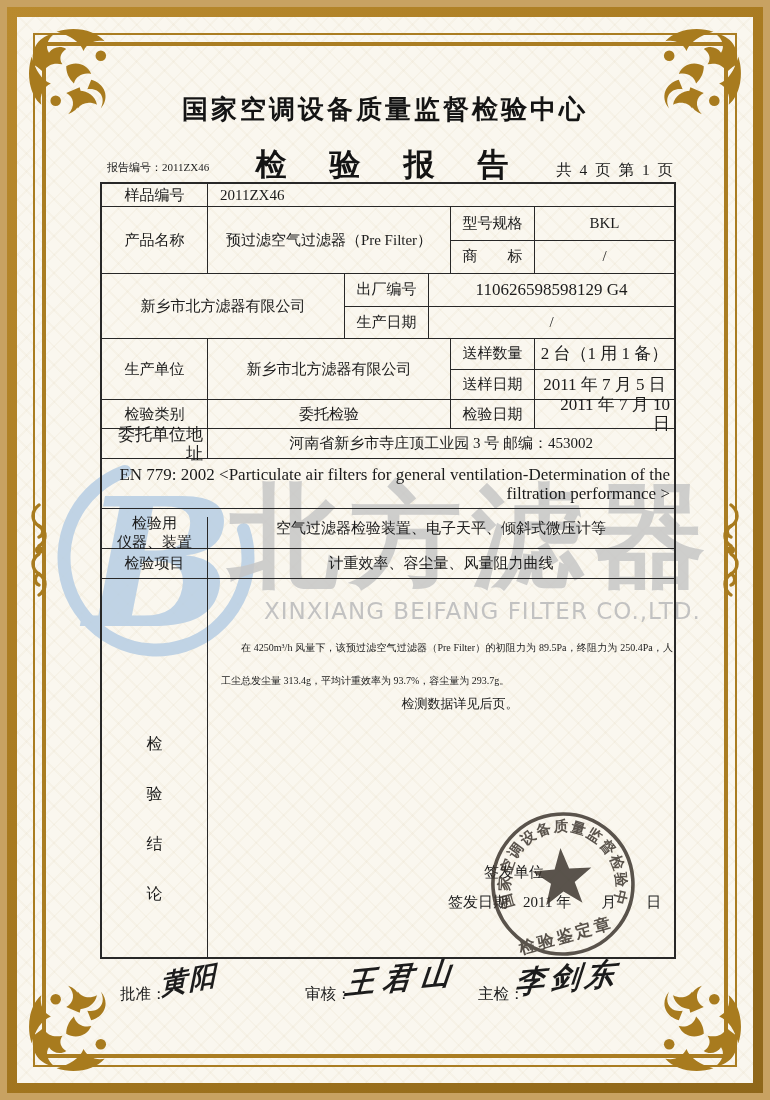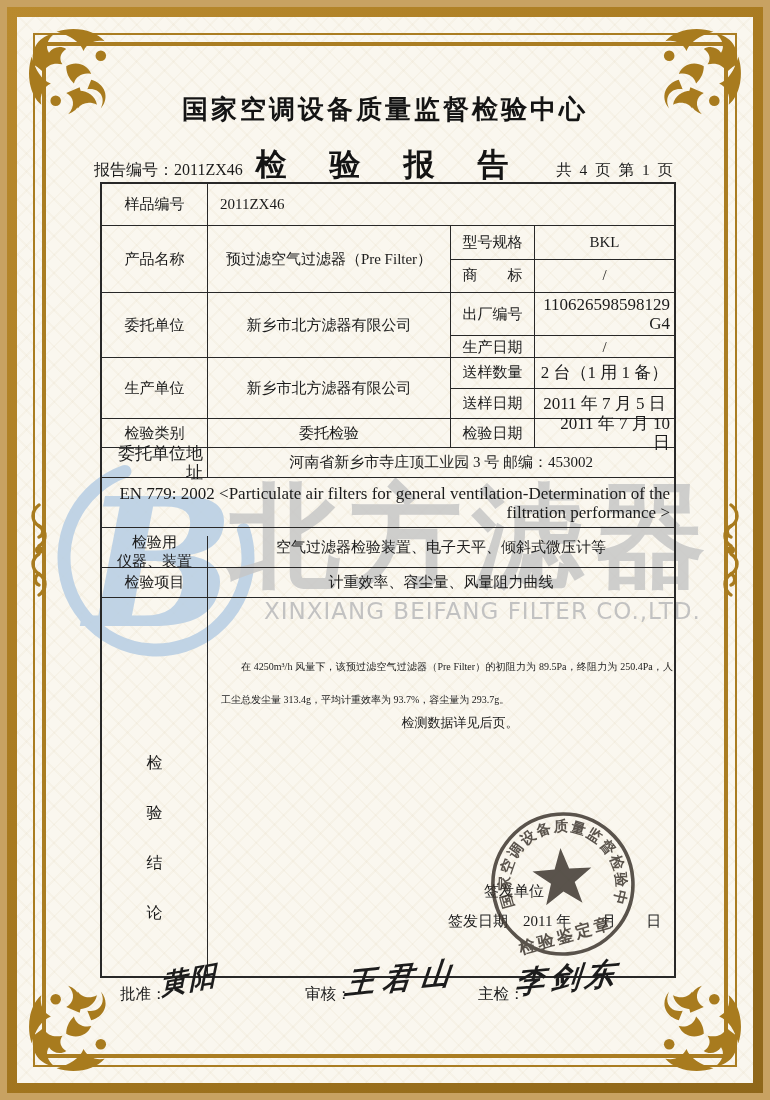--- a/index.html
+++ b/index.html
@@ -39,40 +39,40 @@
     font-family:"DejaVu Sans","Liberation Sans",sans-serif;
     font-size:23px; letter-spacing:1px; color:#c0c0c0; opacity:.95; white-space:nowrap; }
 
   
   .org-name { position:absolute; left:0; right:0; top:92px; z-index:2; text-align:center;
     font-family:"DejaVu Sans","Liberation Sans",sans-serif;
     font-size:26px; font-weight:700; letter-spacing:3px; color:#141414; }
   .report-title { position:absolute; left:0; right:0; top:144px; z-index:2; text-align:center;
     font-family:"DejaVu Sans","Liberation Sans",sans-serif;
     font-size:31px; font-weight:700; letter-spacing:6px; color:#141414; }
-  .report-no { position:absolute; left:94px; top:160px; z-index:2; font-size:16px; }
+  .report-no { position:absolute; left:107px; top:160px; z-index:2; font-size:11px; }
   .page-info { position:absolute; right:95px; top:160px; z-index:2; font-size:15.5px; letter-spacing:2px; }
 
   
   .tbl { position:absolute; left:100px; top:182px; width:576px; z-index:2;
     border:2px solid #282828; font-size:15px; }
   .row { display:flex; border-bottom:1.5px solid #282828; }
   .row:last-child { border-bottom:none; }
   .c { display:flex; align-items:center; justify-content:center; text-align:center;
     border-right:1.5px solid #282828; padding:2px 4px; }
   .c:last-child { border-right:none; }
   .c.lab { width:106px; flex:none; }
   .c.mid { width:243px; flex:none; }
   .c.grow { flex:1; }
   .rsplit { flex:1; display:flex; flex-direction:column; padding:0; }
   .rsub { flex:1; display:flex; border-bottom:1.5px solid #282828; }
   .rsub:last-child { border-bottom:none; }
   .c.rlab { width:84px; flex:none; }
   .c.rval { flex:1; }
-  .h31{height:42px} .h67{height:67px} .h65{height:65px} .h61{height:61px}
+  .h31{height:23px} .h67{height:67px} .h65{height:65px} .h61{height:61px}
   .h29{height:29px} .h30{height:30px} .h50{height:50px} .h40{height:40px} .h378{height:378px}
   .left-al { justify-content:flex-start; padding-left:12px; }
   .small { font-size:17px; line-height:19px;text-align:right; }
   .two-line { line-height:19px;margin-top:8px; }
 
   
   .concl-lab { flex-direction:column; justify-content:flex-start; padding-top:140px; }
   .concl-lab div { height:50px; display:flex; align-items:center; font-size:16px; }
   .concl-body { position:relative; padding:0; display:block; }
   .concl-para { position:absolute; left:13px; top:52px; width:452px;
@@ -180,21 +180,20 @@
           <div class="c rval">BKL</div>
         </div>
         <div class="rsub">
           <div class="c rlab">商　　标</div>
           <div class="c rval">/</div>
         </div>
       </div>
     </div>
 
     <div class="row h65">
-      <div class="c lab">委托单位</div>
       <div class="c mid">新乡市北方滤器有限公司</div>
       <div class="rsplit">
         <div class="rsub">
           <div class="c rlab">出厂编号</div>
           <div class="c rval small">110626598598129 G4</div>
         </div>
         <div class="rsub">
           <div class="c rlab">生产日期</div>
           <div class="c rval">/</div>
         </div>

